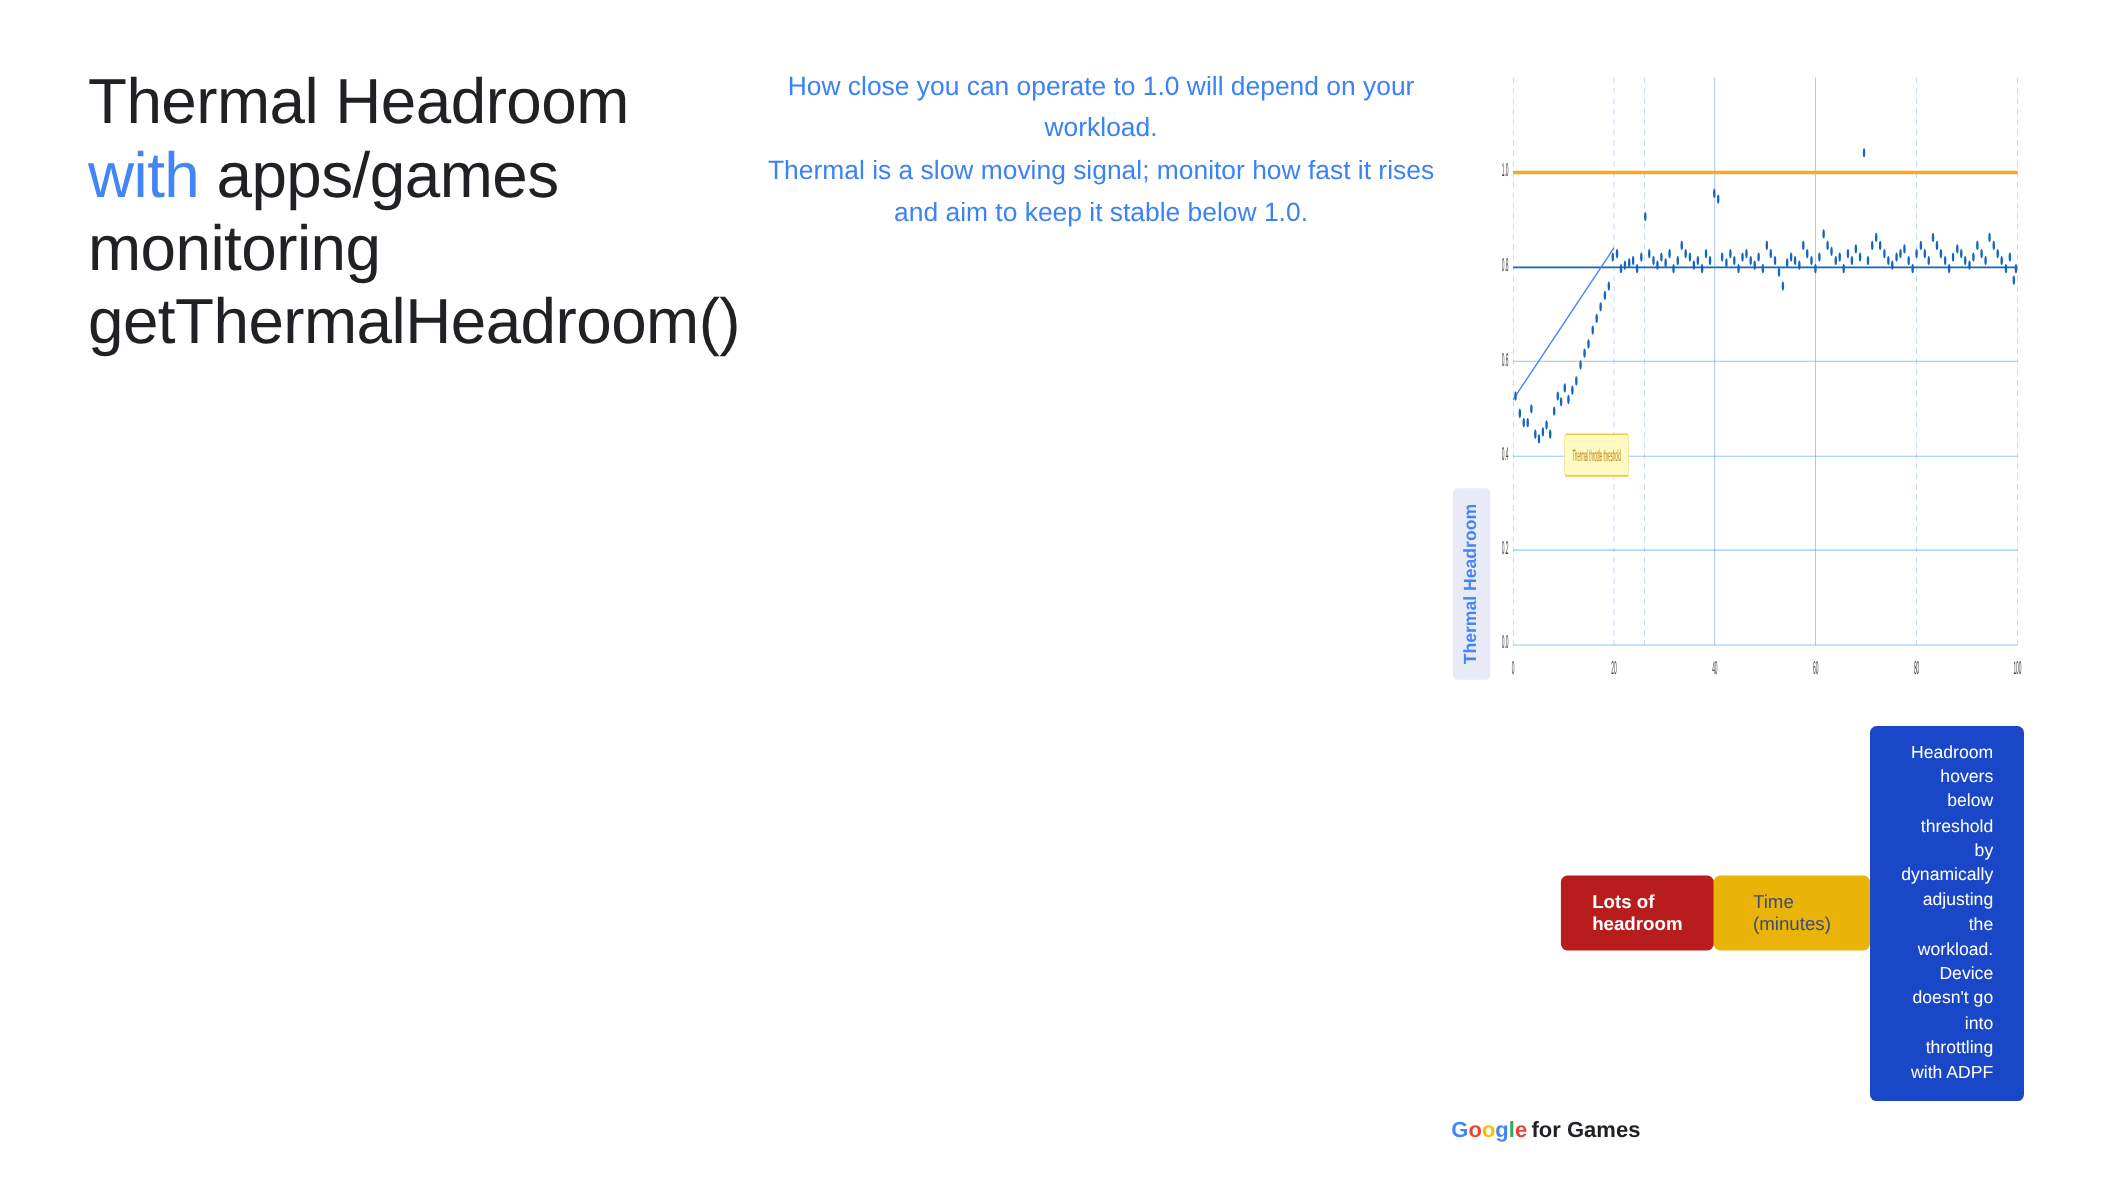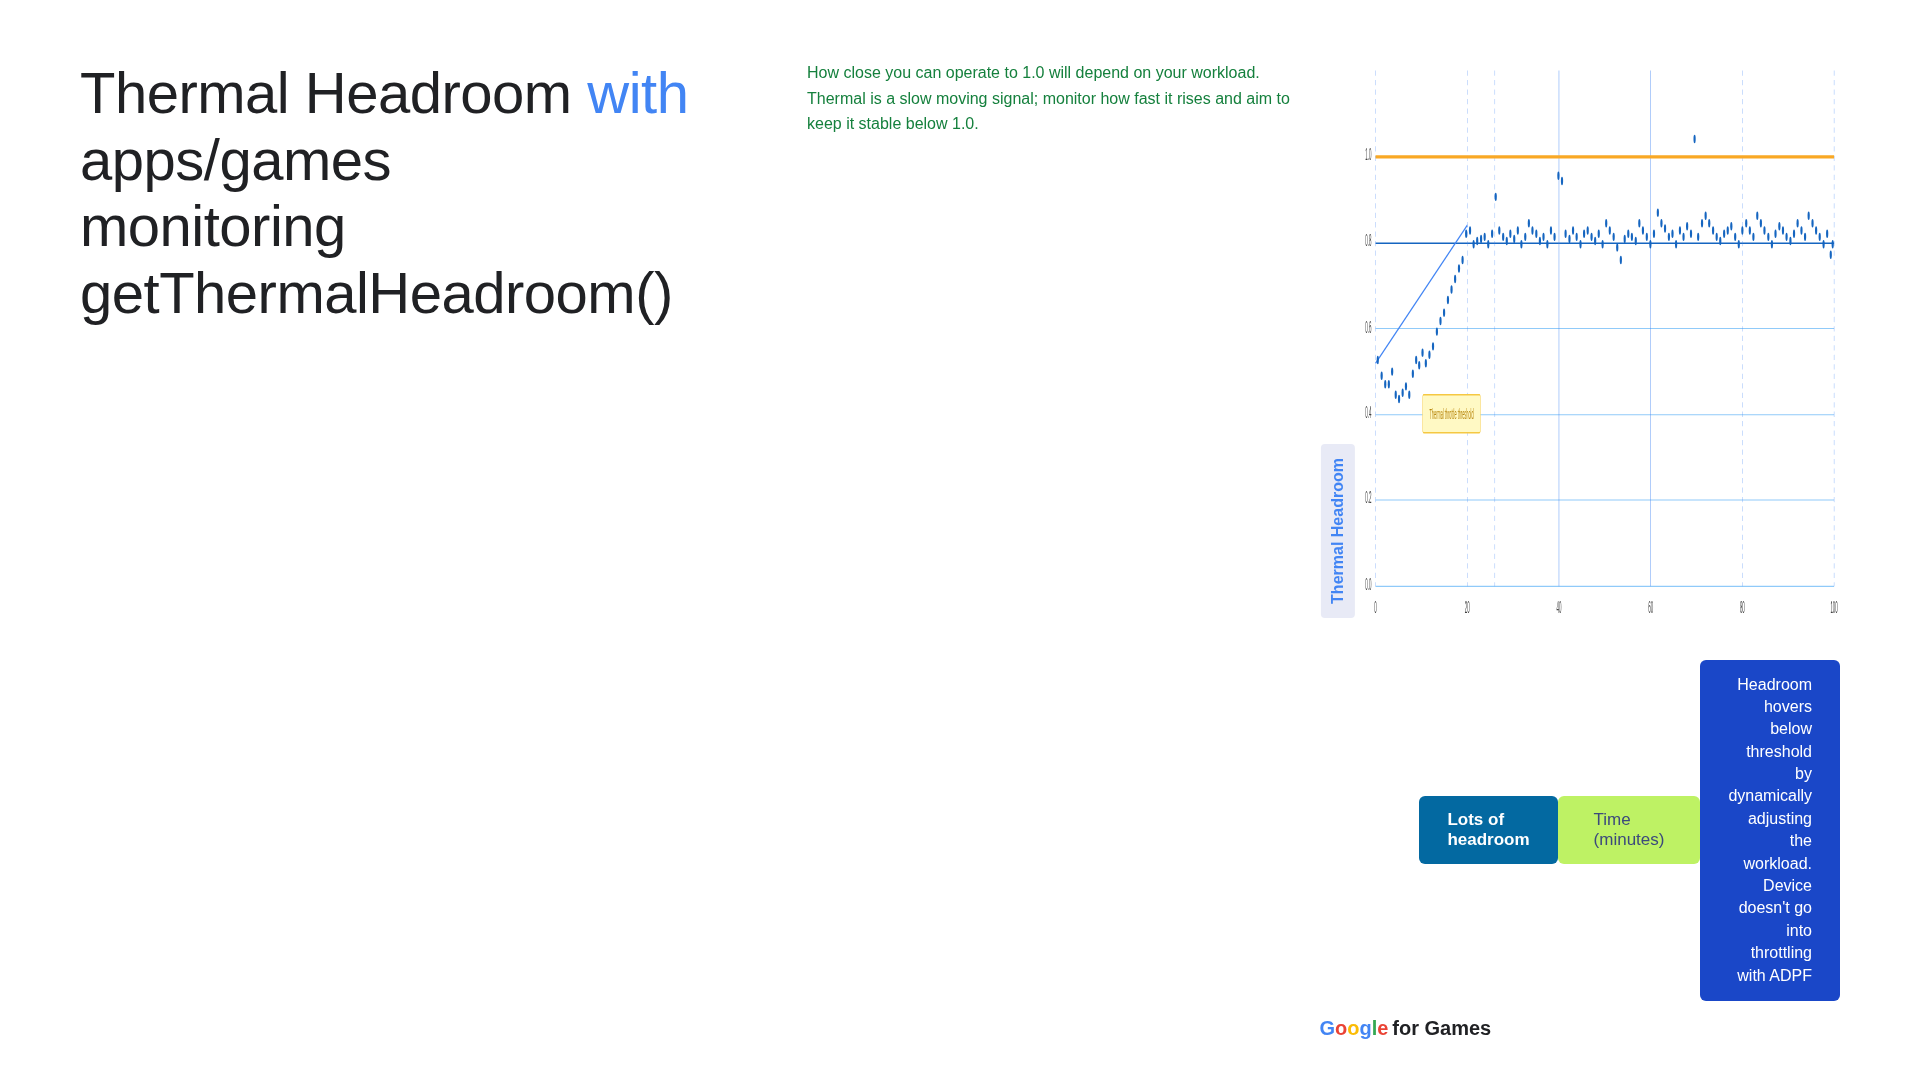--- a/index.html
+++ b/index.html
@@ -33,23 +33,24 @@
 
     .title-text .highlight {
       color: #4285F4;
     }
 
     .subtitle-block {
       margin-bottom: 24px;
     }
 
     .subtitle-text {
-      font-size: 16px;
-      color: #15803d;
+      font-size: 24px;
+      color: #3b82f6;
       line-height: 1.6;
+      text-align: center;
     }
 
     .chart-area {
       flex: 1;
       position: relative;
       display: flex;
       flex-direction: column;
     }
 
     .chart-wrapper {
@@ -98,30 +99,30 @@
 
     .bottom-labels {
       flex: 1;
       display: flex;
       align-items: center;
       justify-content: space-between;
       padding: 0 0px;
     }
 
     .label-btn-blue {
-      background: #0369a1;
+      background: #b91c1c;
       color: #ffffff;
       padding: 14px 28px;
       border-radius: 6px;
       font-size: 17px;
       font-weight: 600;
     }
 
     .label-btn-gray {
-      background: #bef264;
+      background: #eab308;
       color: #3c4a7c;
       padding: 14px 36px;
       border-radius: 6px;
       font-size: 17px;
       font-weight: 500;
     }
 
     .label-btn-dark-blue {
       background: #1a47c8;
       color: #ffffff;

